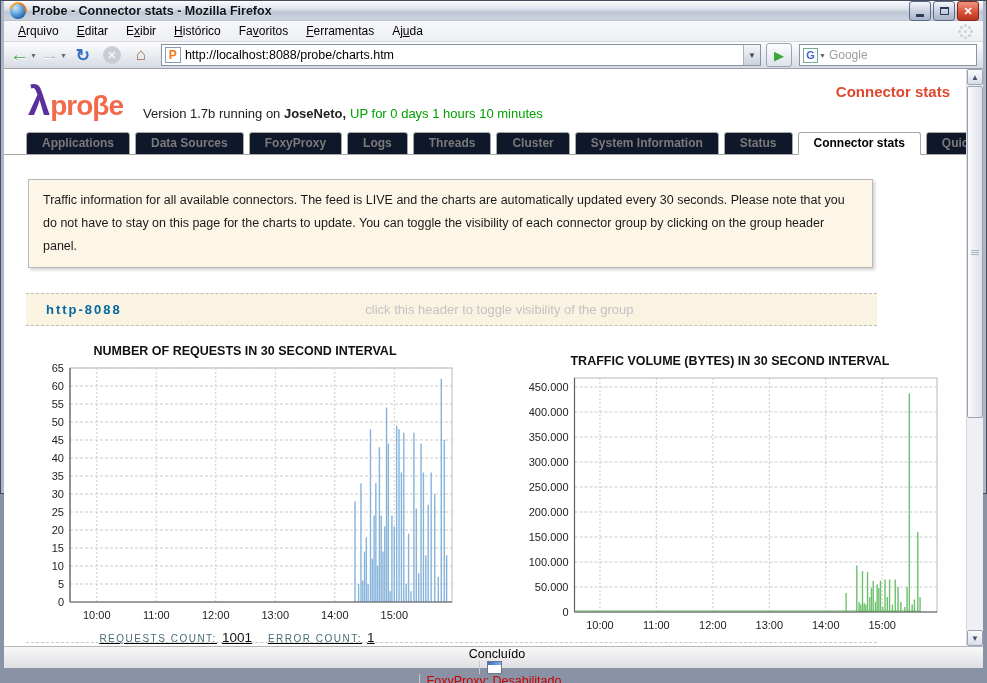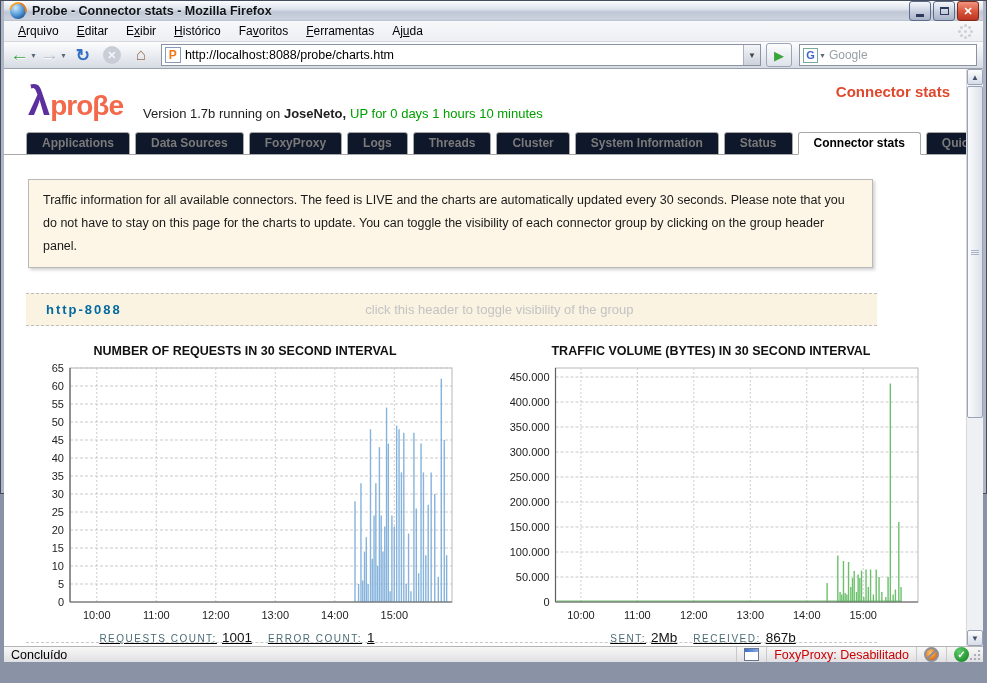--- a/index.html
+++ b/index.html
@@ -78,42 +78,42 @@
   .tab.active { background:#fff; color:#000; border-bottom-color:#fff; }
 
   .info-box { margin:24px 0 0 24px; width:845px; background:#fdf6e6; border:1px solid #b9b9b9;
     box-shadow:2px 2px 3px rgba(0,0,0,.18); padding:9px 14px; font-size:12.5px; line-height:1.85; color:#1a1a1a; }
 
   .group-header { margin:25px 0 0 22px; width:851px; background:#faf3e2; border-top:1px dashed #bdbdbd;
     border-bottom:1px dashed #bdbdbd; padding:8px 0; display:flex; align-items:center; }
   .group-name { margin-left:20px; font-size:13px; font-weight:bold; letter-spacing:2px; color:#0369a1; }
   .group-hint { flex:1; text-align:center; color:#c3c3c3; font-size:13px; }
 
-  .charts-row { display:flex; margin:12px 6px 0 26px; gap:36px;align-items:center; }
+  .charts-row { display:flex; margin:12px 6px 0 26px; gap:55px;align-items:center; }
   .chart { width:430px; }
   .chart-title { text-align:center; font-size:12.5px; font-weight:bold; color:#111; margin:6px 0 2px; }
   .chart-plot { line-height:0; }
   .chart-footer { text-align:center; margin-top:2px;text-decoration:underline; }
   .cf-label { font-size:10px; letter-spacing:1.5px; color:#4b6b75; margin-right:5px; }
   .cf-value { font-size:13.5px; color:#111; margin-right:16px; }
 
   .next-group-divider { position:absolute; bottom:3px; left:22px; width:851px; border-top:1px dashed #c8c8c8; }
 
   
   .scrollbar { width:17px; background:#eef0f4; border-left:1px solid #d8d8d8; display:flex; flex-direction:column; }
   .sb-btn { height:16px; background:linear-gradient(#fbfcfd,#d7dce6); border:1px solid #9aa2b8; border-radius:2px;
     display:flex; align-items:center; justify-content:center; font-size:8px; color:#44506b; }
   .sb-thumb { height:332px; margin:1px 0; background:linear-gradient(90deg,#fafbfc,#dde1ea); border:1px solid #9aa2b8; border-radius:2px;
     display:flex; align-items:center; justify-content:center; }
   .sb-grip { width:8px; height:5px; background:repeating-linear-gradient(#aab2c5 0 1px, transparent 1px 2px); }
   .sb-track { flex:1; }
 
   
   .statusbar { height:22px; background:linear-gradient(#f8f8f8,#e0e0e4); border-top:1px solid #b5b5b5;
-    display:flex; align-items:center; font-size:12.5px; color:#000; }
+    display:flex; align-items:center; font-size:12.5px; color:#000;flex-direction:column; }
   .status-left { flex:1; padding-left:7px; }
   .status-panel { display:flex; align-items:center; height:100%; border-left:1px solid #c9c9c9; padding:0 7px; gap:5px; }
   .props-icon { width:15px; height:13px; border:1px solid #68798f; background:#fff; position:relative; }
   .props-icon::before { content:''; position:absolute; top:0; left:0; right:0; height:3px; background:linear-gradient(90deg,#3b6fc9,#86aae8); }
   .foxyproxy-text { color:#cc0000; }
   .fox-icon { width:15px; height:15px; border-radius:50%; border:2px solid #8a8f98;
     background:linear-gradient(135deg, rgba(0,0,0,0) 42%, #8a8f98 46% 54%, rgba(0,0,0,0) 58%),
                radial-gradient(circle at 40% 35%, #f8c471, #e67e22 60%, #b9591b); }
   .check-icon { width:15px; height:15px; border-radius:50%; background:radial-gradient(circle at 35% 30%, #5ecb69, #1f8f2d 75%);
     color:#fff; font-size:10px; font-weight:bold; display:flex; align-items:center; justify-content:center; }
@@ -367,21 +367,20 @@
                 <line x1="389.8154205607476" y1="242" x2="389.8154205607476" y2="237" stroke="#6cc06c" stroke-width="1.4"></line>
                 <line x1="392.07398753894074" y1="242" x2="392.07398753894074" y2="217" stroke="#6cc06c" stroke-width="1.4"></line>
                 <line x1="394.33255451713393" y1="242" x2="394.33255451713393" y2="23.5" stroke="#6cc06c" stroke-width="1.4"></line>
                 <line x1="397.1557632398753" y1="242" x2="397.1557632398753" y2="234.5" stroke="#6cc06c" stroke-width="1.4"></line>
                 <line x1="399.4143302180685" y1="242" x2="399.4143302180685" y2="229.5" stroke="#6cc06c" stroke-width="1.4"></line>
                 <line x1="402.8021806853583" y1="242" x2="402.8021806853583" y2="162" stroke="#6cc06c" stroke-width="1.4"></line>
                 <line x1="405.06074766355135" y1="242" x2="405.06074766355135" y2="227" stroke="#6cc06c" stroke-width="1.4"></line>
                 <line x1="59.5" y1="8" x2="59.5" y2="242" stroke="#5f5f5f" stroke-width="1.2"></line>
                 <line x1="59.5" y1="242" x2="422" y2="242" stroke="#5f5f5f" stroke-width="1.2"></line>
               </svg></div>
-          <div class="chart-footer"><span class="cf-label">SENT:</span><span class="cf-value">2Mb</span><span class="cf-label">RECEIVED:</span><span class="cf-value">867b</span></div>
         </div>
       </div>
 
       <div class="next-group-divider"></div>
     </div>
 
     <div class="scrollbar">
       <span class="sb-btn">▲</span>
       <span class="sb-thumb">
           <span class="sb-grip"></span>

